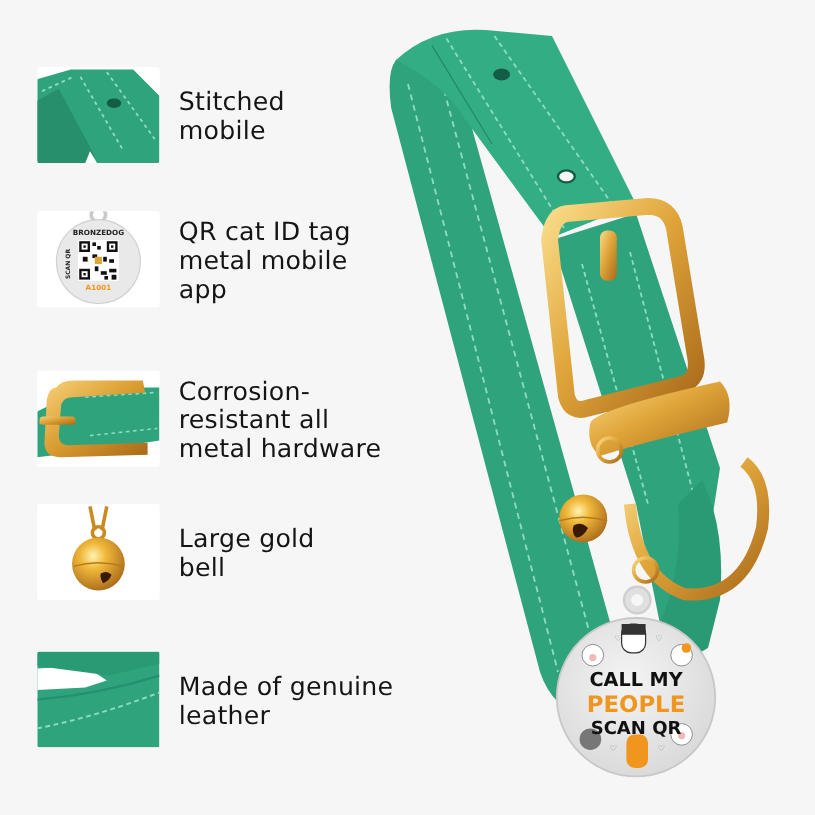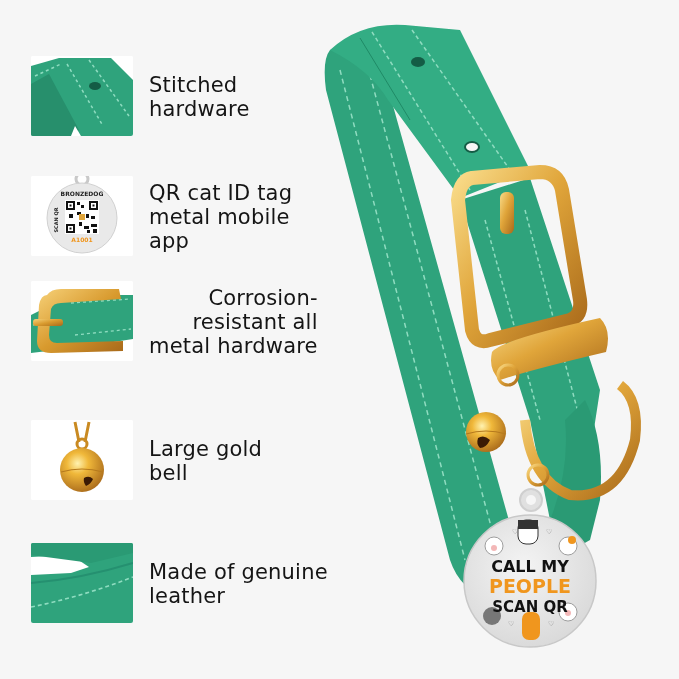--- a/index.html
+++ b/index.html
@@ -38,21 +38,21 @@
       <polygon points="0,10 28,2 80,2 102,24 102,80 0,80" fill="#2fa37c"></polygon>
       <polygon points="0,28 18,18 48,74 40,80 0,80" fill="#278f6c"></polygon>
       <path d="M4 20 L30 8" stroke="#8fdcc0" stroke-width="1.5" stroke-dasharray="3 3"></path>
       <path d="M36 8 L72 70" stroke="#8fdcc0" stroke-width="1.5" stroke-dasharray="3 3"></path>
       <path d="M58 4 L98 60" stroke="#8fdcc0" stroke-width="1.5" stroke-dasharray="3 3"></path>
       <ellipse cx="64" cy="30" rx="6" ry="4" fill="#145c45"></ellipse>
       <polygon points="44,70 50,80 40,80" fill="#fff"></polygon>
     </svg>
   </div>
   <div class="label">Stitched
-hardware</div>
+mobile</div>
 </div>
 
 <div class="feature" style="top:176px;">
   <div class="thumb">
     <svg viewBox="0 0 102 80">
       <rect width="102" height="80" fill="#fff"></rect>
       <circle cx="51" cy="3" r="6" fill="none" stroke="#c9c9c9" stroke-width="3"></circle>
       <circle cx="51" cy="42" r="35" fill="#e9e9e9" stroke="#d0d0d0" stroke-width="1"></circle>
       <text x="51" y="20" font-size="6" text-anchor="middle" fill="#222" class="tag-text">BRONZEDOG</text>
       <text x="27" y="44" font-size="5" text-anchor="middle" fill="#222" transform="rotate(-90 27 44)" class="tag-text">SCAN QR</text>
@@ -85,21 +85,21 @@
         </g>
       <rect x="48" y="38" width="6" height="6" fill="#e0a53a"></rect>
       <text x="51" y="66" font-size="6" text-anchor="middle" fill="#f0961e" class="tag-text">A1001</text>
     </svg>
   </div>
   <div class="label">QR cat ID tag
 metal mobile
 app</div>
 </div>
 
-<div class="feature" style="top:281px;text-align:right;">
+<div class="feature" style="top:309px;">
   <div class="thumb">
     <svg viewBox="0 0 102 80">
       <defs>
         <linearGradient id="g1" x1="0" y1="0" x2="1" y2="1">
           <stop offset="0" stop-color="#f7d27a"></stop>
             <stop offset="0.5" stop-color="#d89a2e"></stop>
             <stop offset="1" stop-color="#a8691a"></stop>
         </linearGradient>
       </defs>
       <rect width="102" height="80" fill="#fff"></rect>

